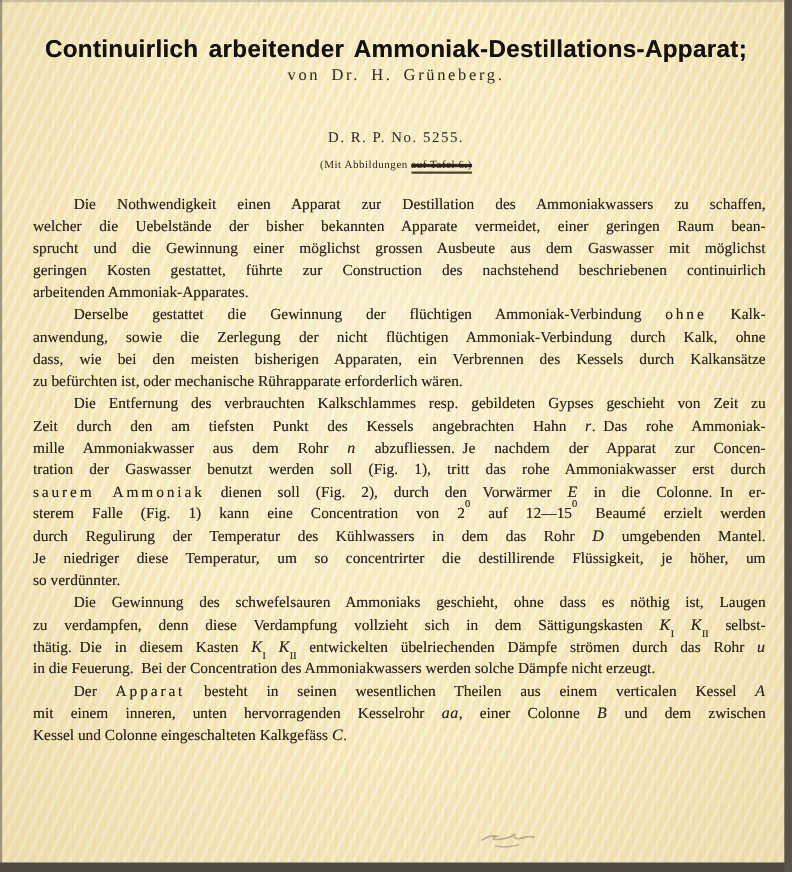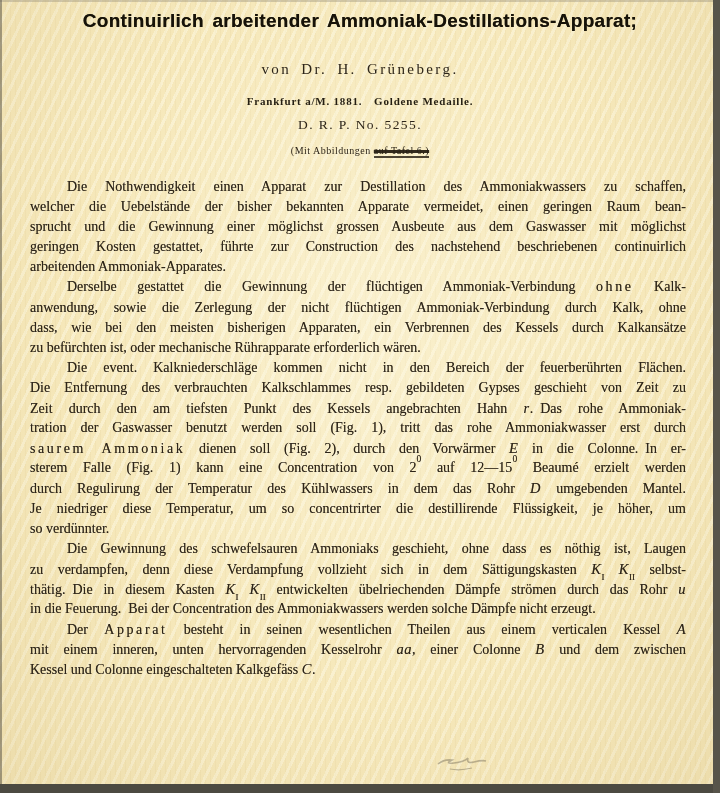--- a/index.html
+++ b/index.html
@@ -17,45 +17,45 @@
     box-shadow:
       inset -7px 0 0 #57544a,
       inset 0 -9px 0 #4c4a41,
       inset 2px 0 0 rgba(95,90,75,0.55),
       inset 0 2px 0 rgba(150,143,122,0.40);
     font-family: "Liberation Serif", "DejaVu Serif", serif;
     color: #2d2519;
   }
   .hdr { position: absolute; left: 0; right: 0; text-align: center; white-space: pre; }
   .title {
-    top: 10px;
+    top: 32px;
     font-family: "Liberation Sans", "DejaVu Sans", sans-serif;
     font-weight: bold;
-    font-size: 19px;
+    font-size: 22px;
     letter-spacing: 0.3px;
     word-spacing: 3px;
     color: #161208;
     text-shadow: 0 0 0.5px rgba(22,18,8,0.7);
   }
   .author { top: 61px; font-size: 15px; letter-spacing: 2.4px; word-spacing: 4px; }
   .award  { top: 95px; font-size: 11px; font-weight: bold; letter-spacing: 0.8px; color: #241e12; }
   .patent { top: 117px; font-size: 13.5px; letter-spacing: 1.4px; text-align: center; }
   .fignote{ top: 145px; font-size: 10px; letter-spacing: 0.5px; }
   .struck {
     text-decoration: line-through;
     text-decoration-thickness: 3px;
     text-decoration-color: rgba(40,32,20,0.95);
     border-bottom: 2px solid rgba(45,37,25,0.85);
     filter: blur(0.35px);
     color: #241d11;
   }
   .body-text {
     position: absolute;
     left: 30px;
-    right: 34px;
+    right: 24px;
     top: 177px;
     font-size: 14px;
     line-height: 20.1px;
     text-shadow: 0 0 0.4px rgba(45,37,25,0.55);
   }
   .para .line { text-align: justify; text-align-last: justify; height: 20.1px; }
   .para .line:first-child { text-indent: 37px; }
   .para .line:last-child  { text-align-last: left; }
   .line em { font-style: italic; font-size: 14.5px; letter-spacing: 0.5px; }
   .line .sperr { letter-spacing: 2.6px; }
@@ -65,44 +65,43 @@
 </style>
 </head>
 <body>
 
 <div class="page">
 
   <div class="hdr title">Continuirlich arbeitender Ammoniak-Destillations-Apparat;</div>
 
   <div class="hdr author">von Dr. H. Grüneberg.</div>
 
-  <div class="hdr award">Frankfurt a/M. 1881. Goldene Medaille.</div>
 
   <div class="hdr patent">D. R. P. No. 5255.</div>
 
   <div class="hdr fignote"><span>(Mit Abbildungen </span><span class="struck">auf Tafel 6.)</span></div>
 
   <div class="body-text">
       <div class="para">
         <div class="line">Die Nothwendigkeit einen Apparat zur Destillation des Ammoniakwassers zu schaffen,</div>
-        <div class="line">welcher die Uebelstände der bisher bekannten Apparate vermeidet, einen geringen Raum bean-</div>
+        <div class="line">welcher die Uebelstände der bisher bekannten Apparate vermeidet, einer geringen Raum bean-</div>
         <div class="line">sprucht und die Gewinnung einer möglichst grossen Ausbeute aus dem Gaswasser mit möglichst</div>
         <div class="line">geringen Kosten gestattet, führte zur Construction des nachstehend beschriebenen continuirlich</div>
         <div class="line">arbeitenden Ammoniak-Apparates.</div>
       </div>
       <div class="para">
         <div class="line">Derselbe gestattet die Gewinnung der flüchtigen Ammoniak-Verbindung <span class="sperr">ohne</span> Kalk-</div>
         <div class="line">anwendung, sowie die Zerlegung der nicht flüchtigen Ammoniak-Verbindung durch Kalk, ohne</div>
         <div class="line">dass, wie bei den meisten bisherigen Apparaten, ein Verbrennen des Kessels durch Kalkansätze</div>
         <div class="line">zu befürchten ist, oder mechanische Rührapparate erforderlich wären.</div>
       </div>
       <div class="para">
-        <div class="line">Die event. Kalkniederschläge kommen nicht in den Bereich der feuerberührten Flächen.</div>
         <div class="line">Die Entfernung des verbrauchten Kalkschlammes resp. gebildeten Gypses geschieht von Zeit zu</div>
         <div class="line">Zeit durch den am tiefsten Punkt des Kessels angebrachten Hahn <em>r</em>. Das rohe Ammoniak-</div>
+        <div class="line">mille Ammoniakwasser aus dem Rohr <em>n</em> abzufliessen. Je nachdem der Apparat zur Concen-</div>
         <div class="line">tration der Gaswasser benutzt werden soll (Fig. 1), tritt das rohe Ammoniakwasser erst durch</div>
         <div class="line"><span class="sperr">saurem Ammoniak</span> dienen soll (Fig. 2), durch den Vorwärmer <em>E</em> in die Colonne. In er-</div>
         <div class="line">sterem Falle (Fig. 1) kann eine Concentration von 2<sup>0</sup> auf 12—15<sup>0</sup> Beaumé erzielt werden</div>
         <div class="line">durch Regulirung der Temperatur des Kühlwassers in dem das Rohr <em>D</em> umgebenden Mantel.</div>
         <div class="line">Je niedriger diese Temperatur, um so concentrirter die destillirende Flüssigkeit, je höher, um</div>
         <div class="line">so verdünnter.</div>
       </div>
       <div class="para">
         <div class="line">Die Gewinnung des schwefelsauren Ammoniaks geschieht, ohne dass es nöthig ist, Laugen</div>
         <div class="line">zu verdampfen, denn diese Verdampfung vollzieht sich in dem Sättigungskasten <em>K</em><sub>I</sub> <em>K</em><sub>II</sub> selbst-</div>

